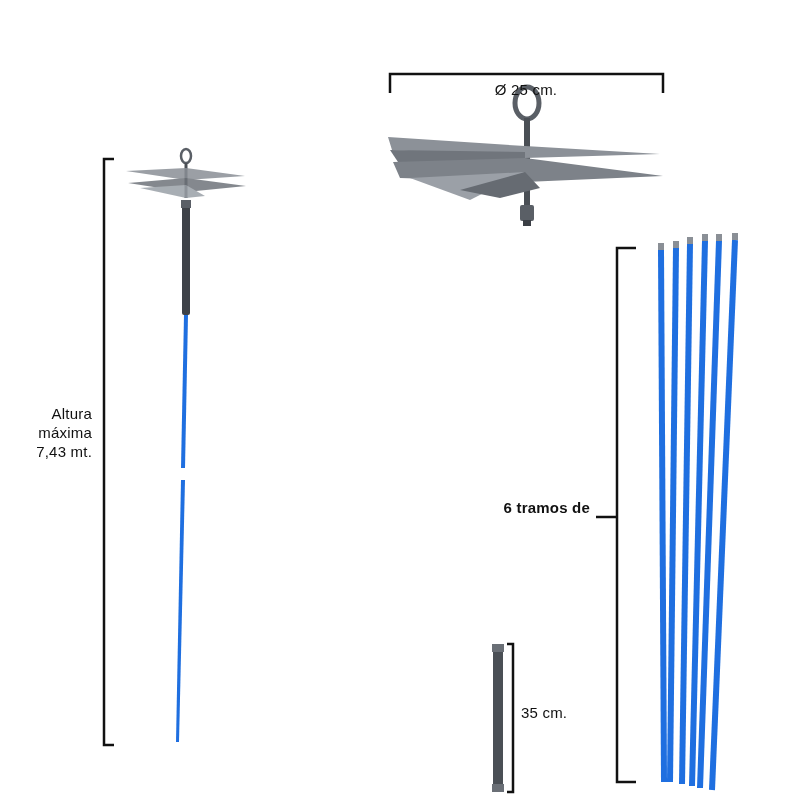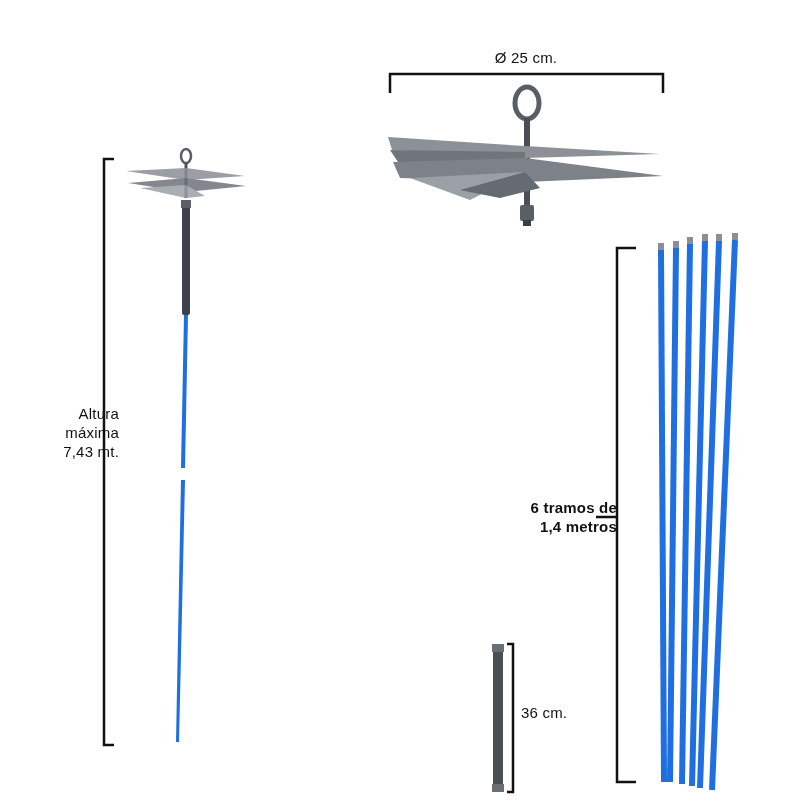--- a/index.html
+++ b/index.html
@@ -6,22 +6,22 @@
     body {
       width: 800px; height: 800px; position: relative; overflow: hidden;
       background: #ffffff;
       font-family: "Liberation Sans", "DejaVu Sans", sans-serif;
       color: #111111;
     }
     .label {
       position: absolute; font-size: 15px; line-height: 19px; color: #111;
       letter-spacing: 0.2px;
     }
-    .label-right { text-align: right; padding-left: 27px; }
-    .label-center { text-align: center; }
+    .label-right { text-align: right; }
+    .label-center { text-align: center; margin-top: 32px; }
     svg { position: absolute; left: 0; top: 0; overflow: visible; }
   </style>
 </head>
 <body>
 
 <svg width="800" height="800">
 
   <g stroke="#111" stroke-width="2.5" fill="none">
     <polyline points="114,159 104,159 104,745 114,745"></polyline>
   </g>
@@ -112,16 +112,15 @@
 <div class="label label-right" style="left:0px; top:404px; width:92px;">
   <div>Altura</div>
   <div>máxima</div>
   <div>7,43 mt.</div>
 </div>
 
 <div class="label label-center" style="left:446px; top:48px; width:160px;">Ø 25 cm.</div>
 
 <div class="label label-right" style="left:450px; top:498px; width:140px;font-weight:bold;">
   <div>6 tramos de</div>
-  <div>1,4 metros</div>
 </div>
 
-<div class="label" style="left:521px; top:703px;">36 cm.</div>
+<div class="label" style="left:521px; top:703px;">35 cm.</div>
 
 </body></html>

